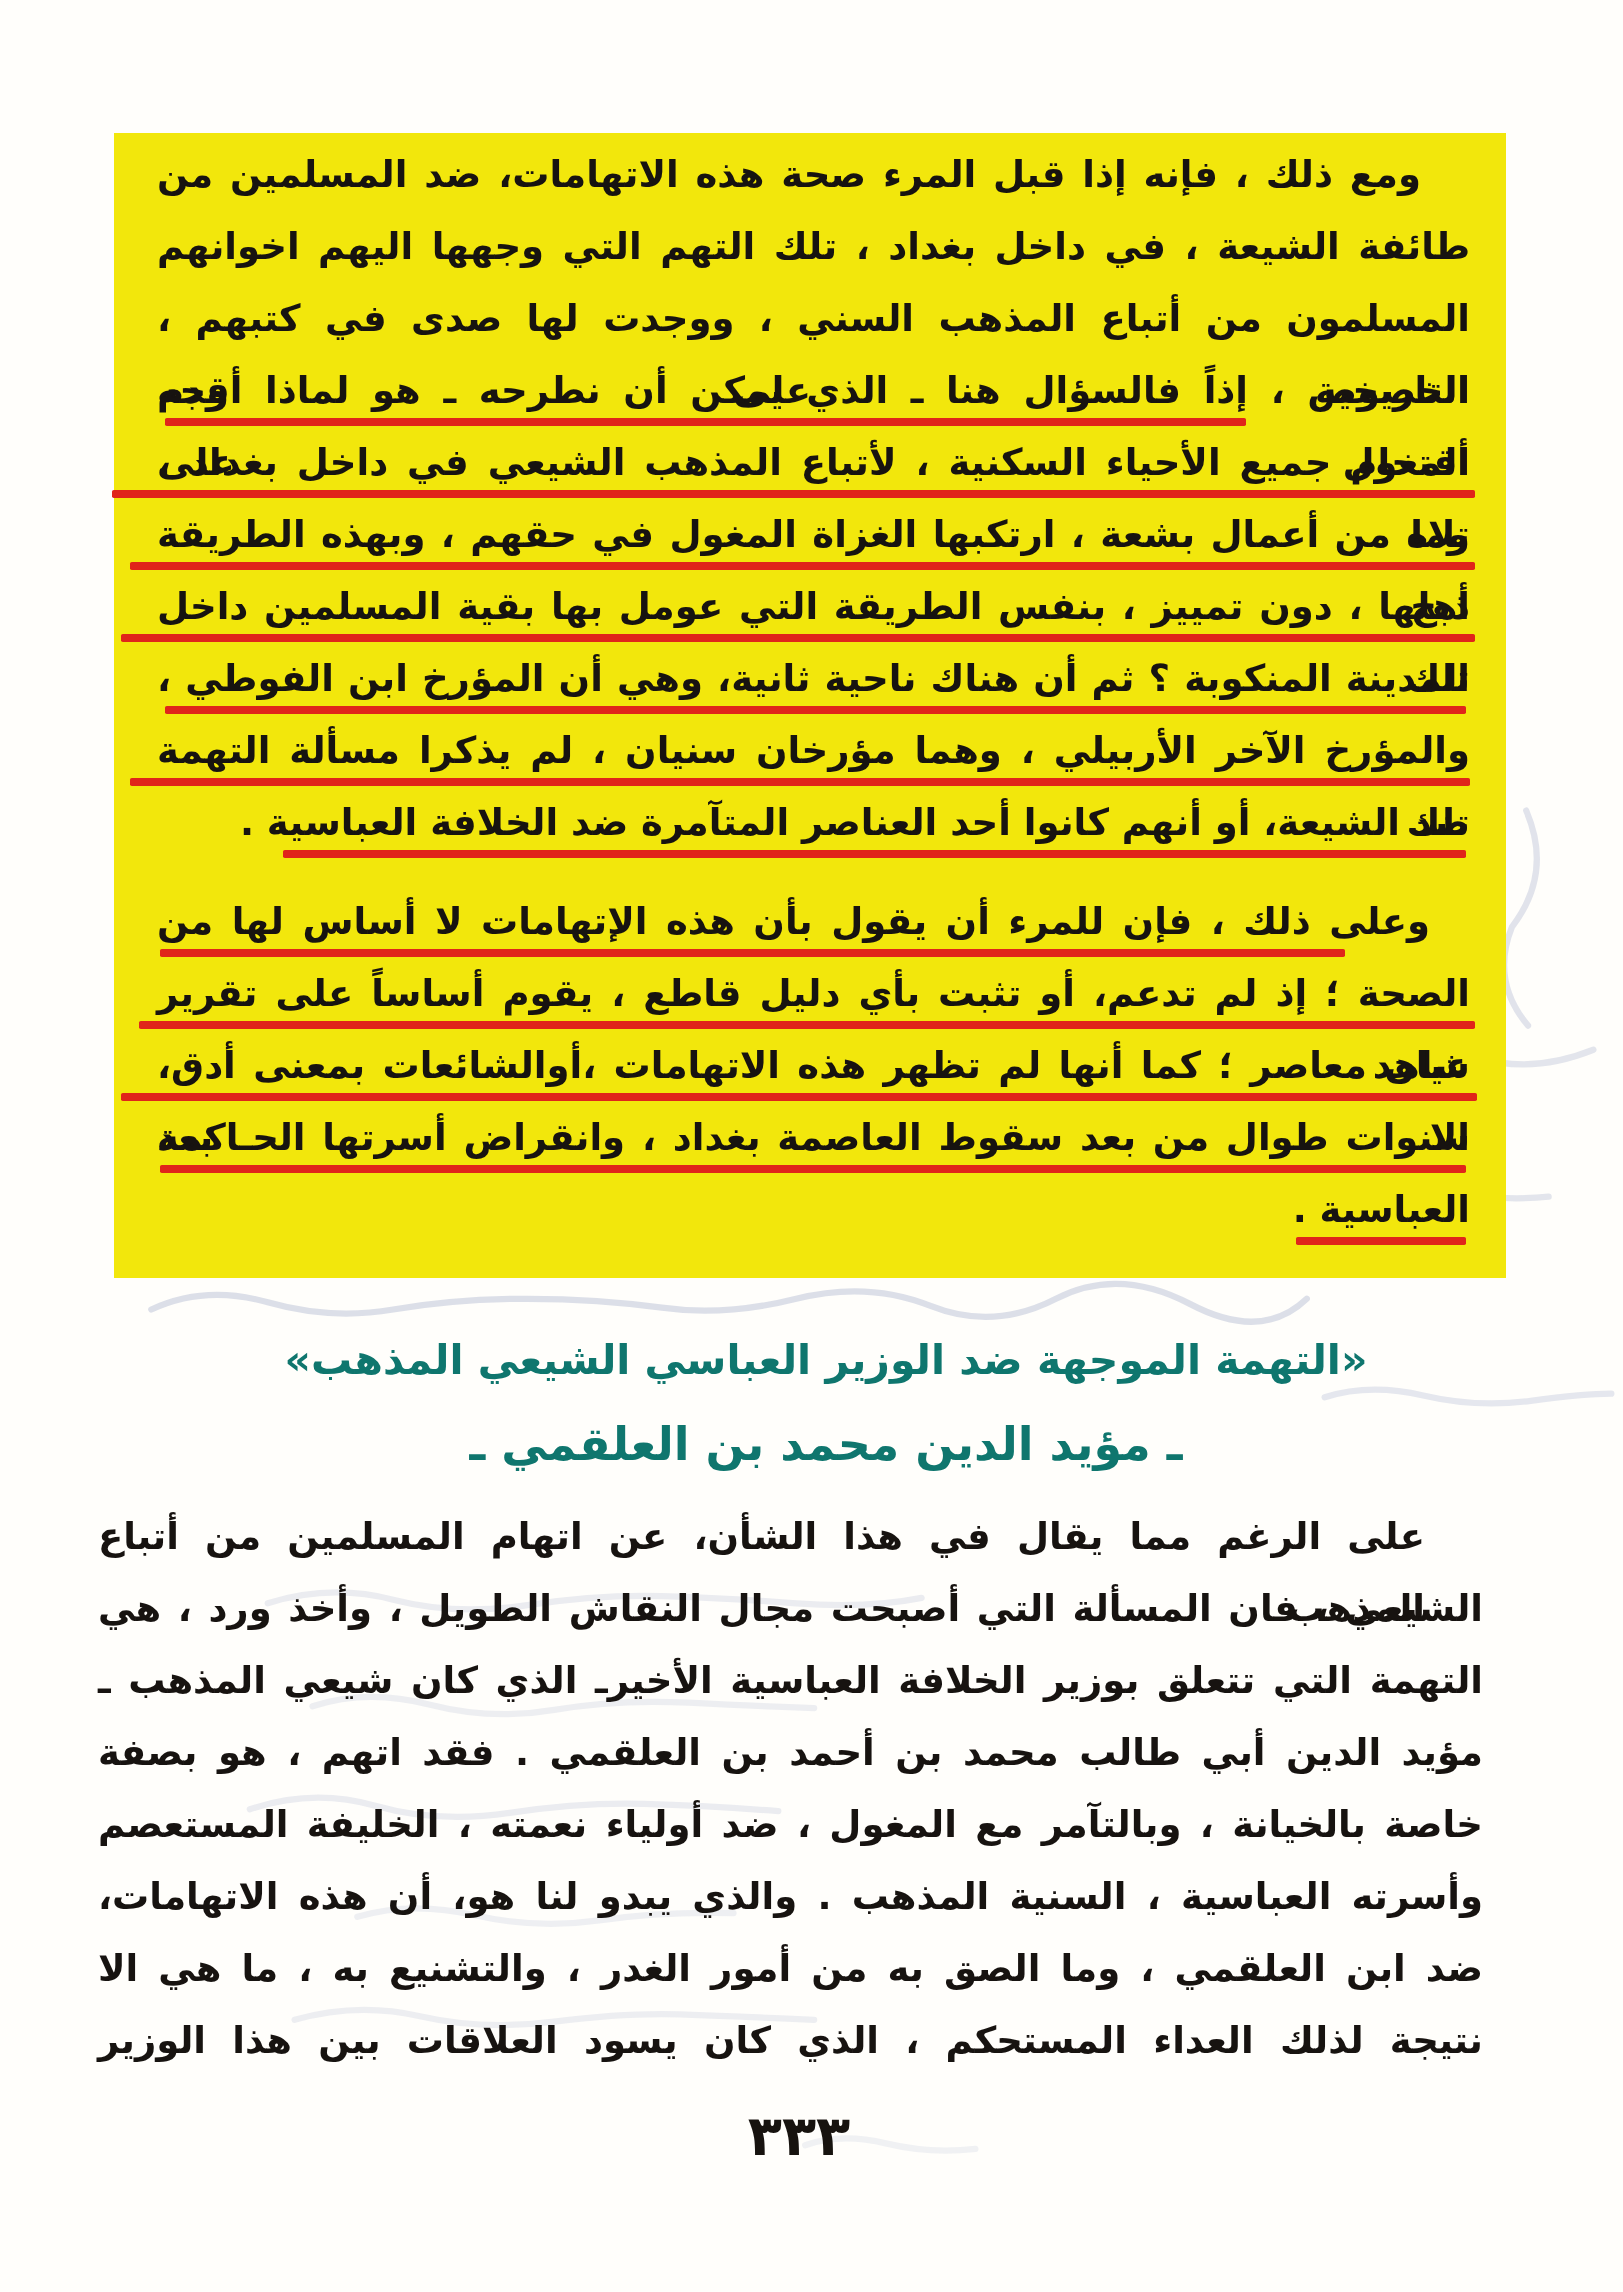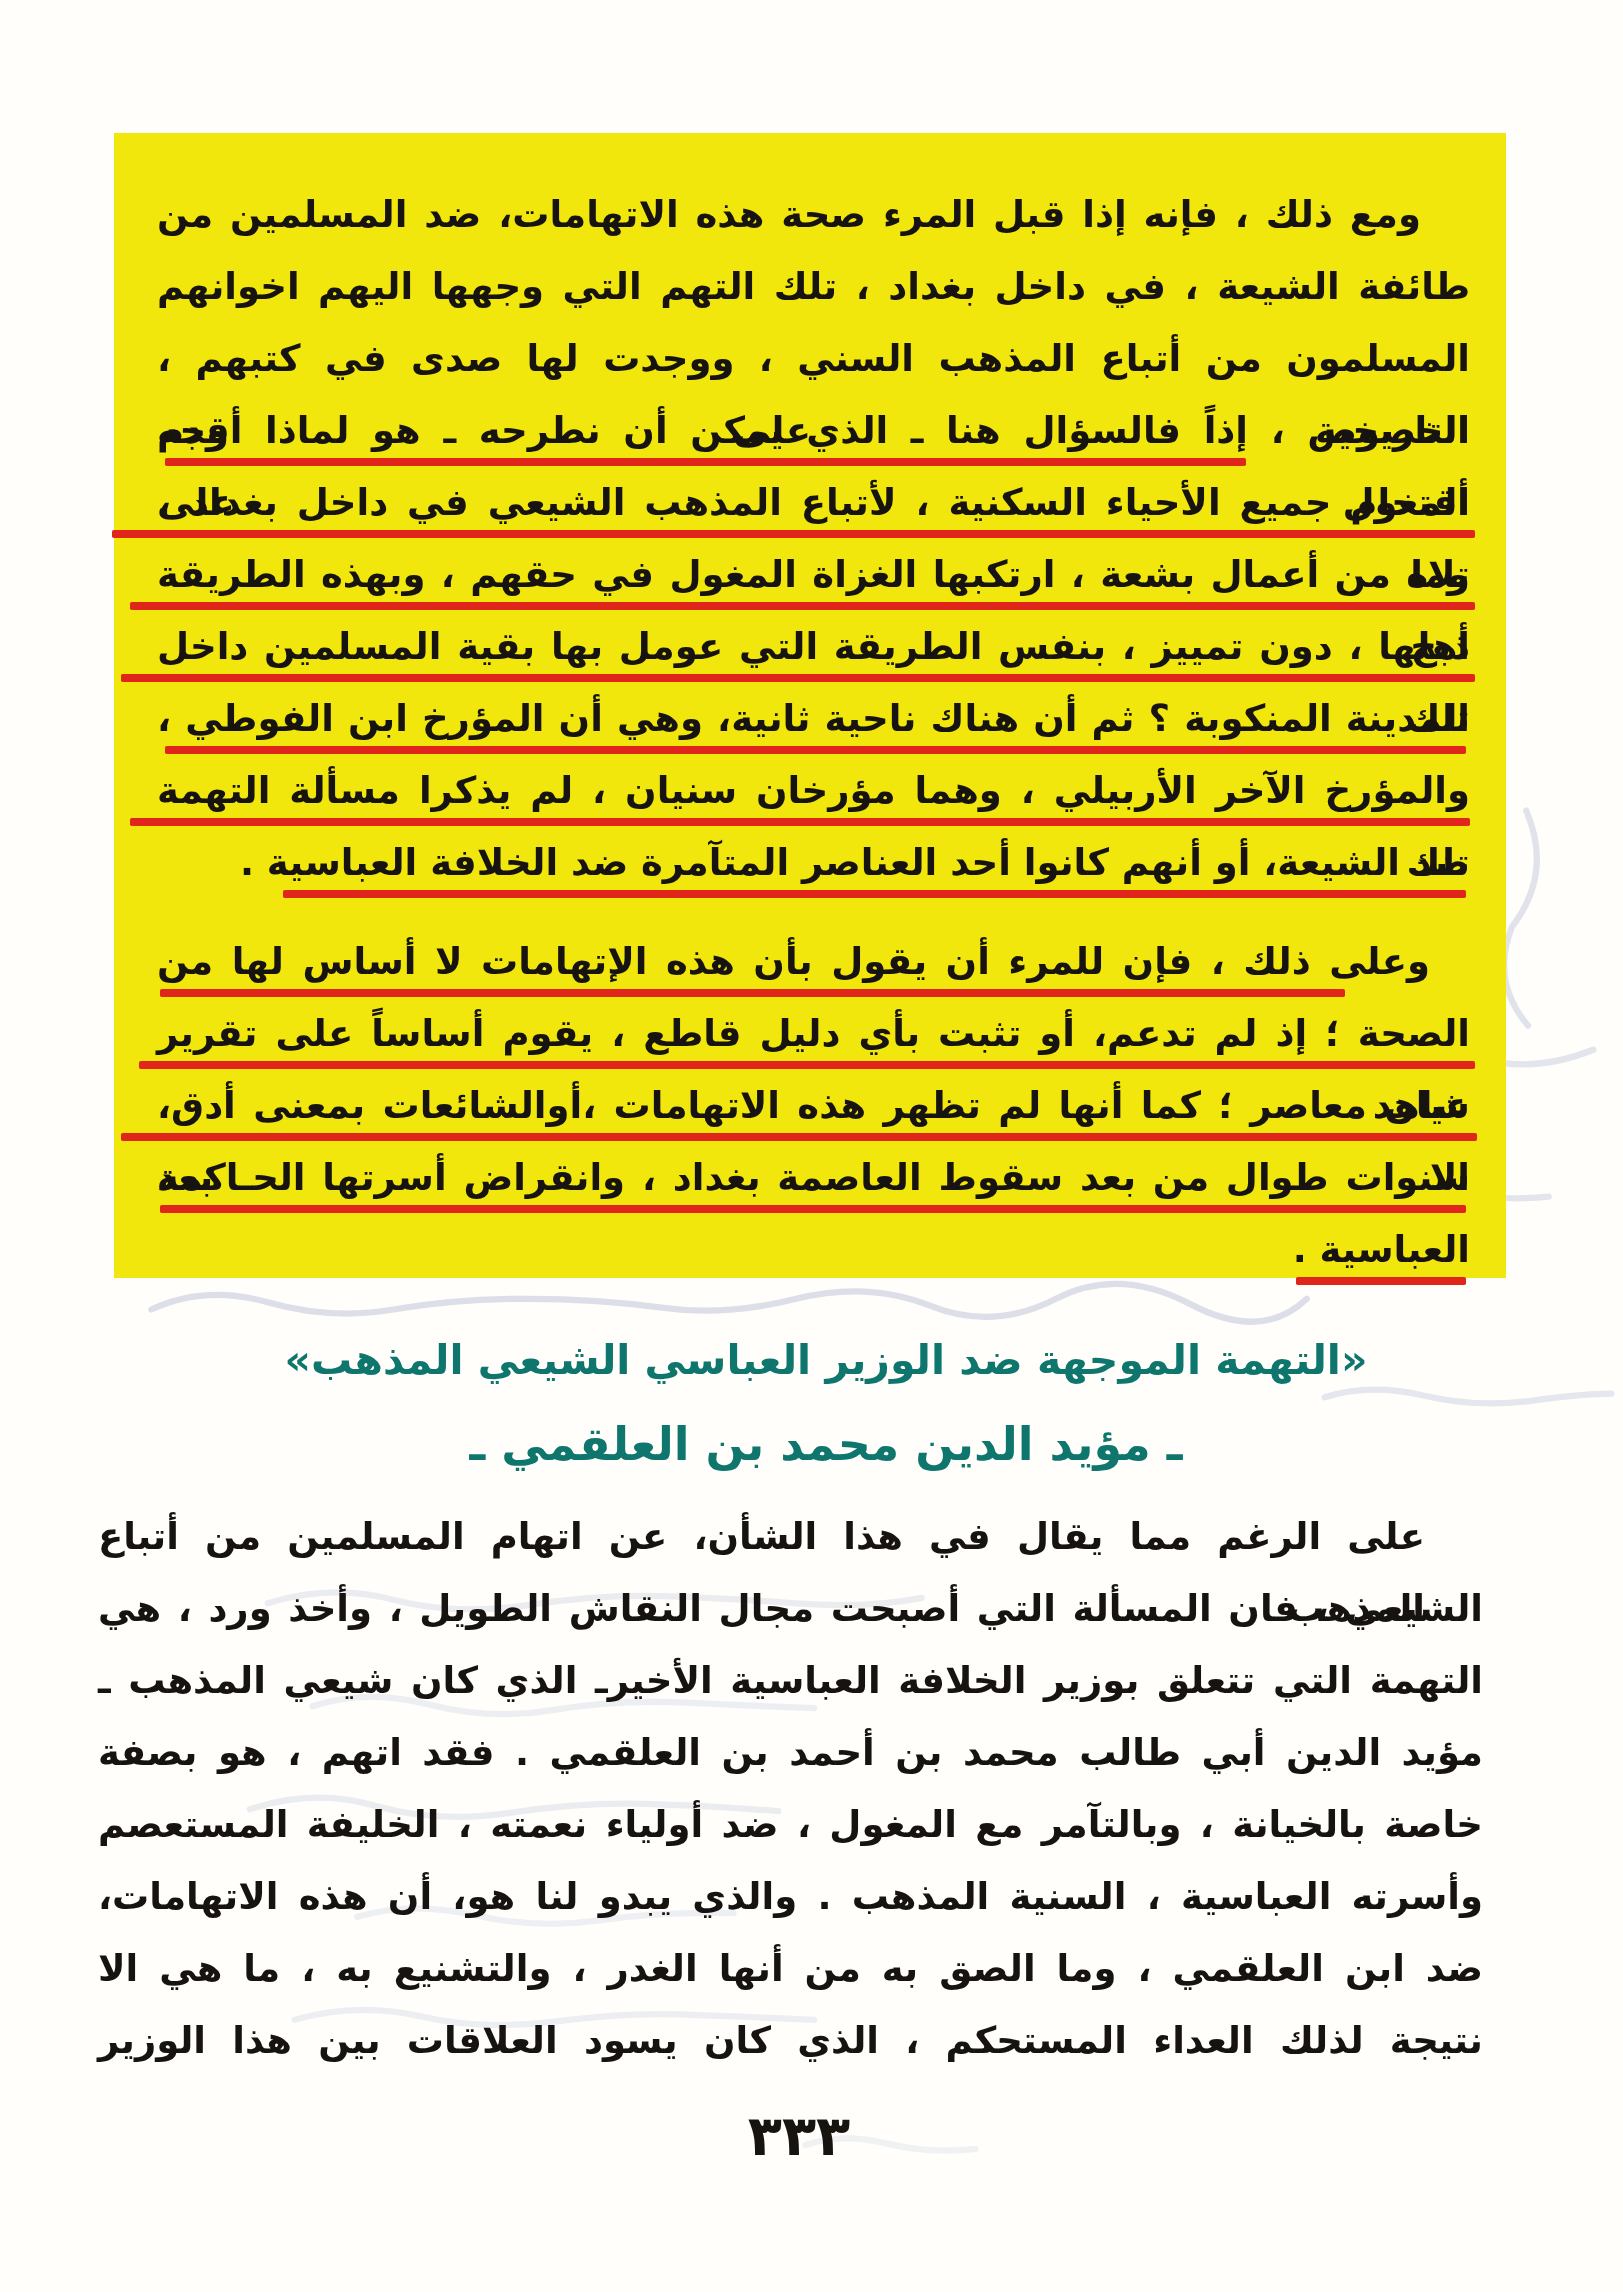--- a/index.html
+++ b/index.html
@@ -9,21 +9,21 @@
     background:#fffefb;
     overflow:hidden;
     direction:rtl;
     font-family:"DejaVu Sans","Liberation Sans",sans-serif;
   }
   .bleed{position:absolute;left:0;top:0;pointer-events:none;}
   .hl-block{
     position:absolute;left:115px;top:133px;width:1392px;height:1145px;
     background:#f2e70c;
   }
-  .hl-inner{position:absolute;left:0;top:0;right:0;bottom:0;padding:6px 36px 0 43px;margin-top:40px;}
+  .hl-inner{position:absolute;left:0;top:0;right:0;bottom:0;padding:6px 36px 0 43px;}
   .t-line{
     position:relative;
     height:72px;line-height:72px;
     font-size:37px;font-weight:700;color:#171310;
     text-align:justify;text-align-last:justify;
     text-justify:inter-word;
   }
   .t-line.align-right{text-align:right;text-align-last:right;}
   .red-ul{
     position:absolute;bottom:0.9px;height:8px;
@@ -96,20 +96,20 @@
   <div class="section-title" id="title1">«التهمة الموجهة ضد الوزير العباسي الشيعي المذهب»</div>
   <div class="section-title" id="title2">ـ مؤيد الدين محمد بن العلقمي ـ</div>
 
   <div class="body-block" id="body-para">
       <div class="t-line" style="padding-right: 58px;"><span>على الرغم مما يقال في هذا الشأن، عن اتهام المسلمين من أتباع المذهب</span></div>
       <div class="t-line"><span>الشيعي ، فان المسألة التي أصبحت مجال النقاش الطويل ، وأخذ ورد ، هي</span></div>
       <div class="t-line"><span>التهمة التي تتعلق بوزير الخلافة العباسية الأخيرـ الذي كان شيعي المذهب ـ</span></div>
       <div class="t-line"><span>مؤيد الدين أبي طالب محمد بن أحمد بن العلقمي . فقد اتهم ، هو بصفة</span></div>
       <div class="t-line"><span>خاصة بالخيانة ، وبالتآمر مع المغول ، ضد أولياء نعمته ، الخليفة المستعصم</span></div>
       <div class="t-line"><span>وأسرته العباسية ، السنية المذهب . والذي يبدو لنا هو، أن هذه الاتهامات،</span></div>
-      <div class="t-line"><span>ضد ابن العلقمي ، وما الصق به من أنها الغدر ، والتشنيع به ، ما هي الا</span></div>
+      <div class="t-line"><span>ضد ابن العلقمي ، وما الصق به من أمور الغدر ، والتشنيع به ، ما هي الا</span></div>
       <div class="t-line"><span>نتيجة لذلك العداء المستحكم ، الذي كان يسود العلاقات بين هذا الوزير</span></div>
     </div>
 
   <div class="page-number">٣٣٣</div>
 
 </div>
 
 
 </body></html>

